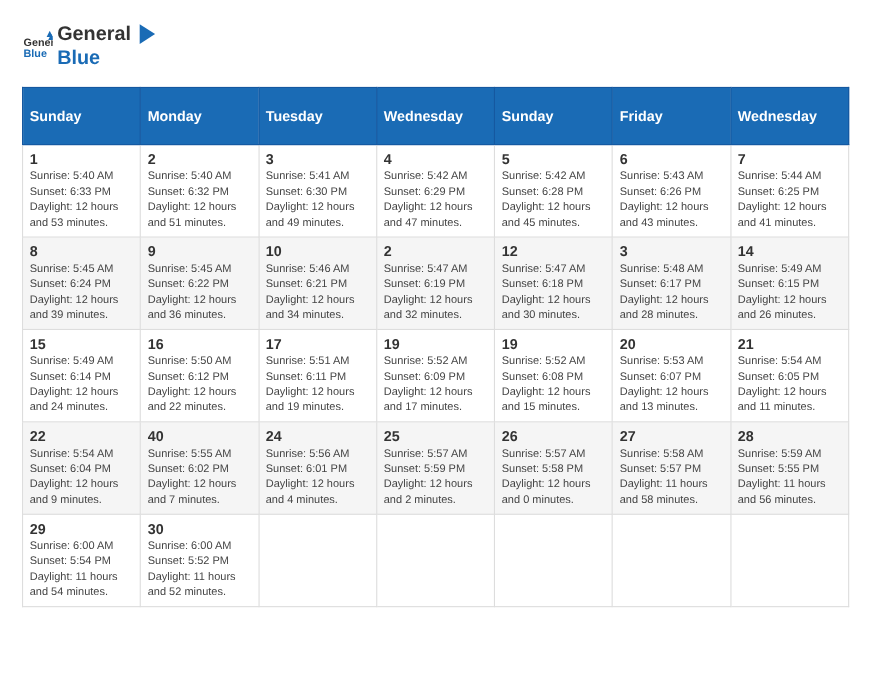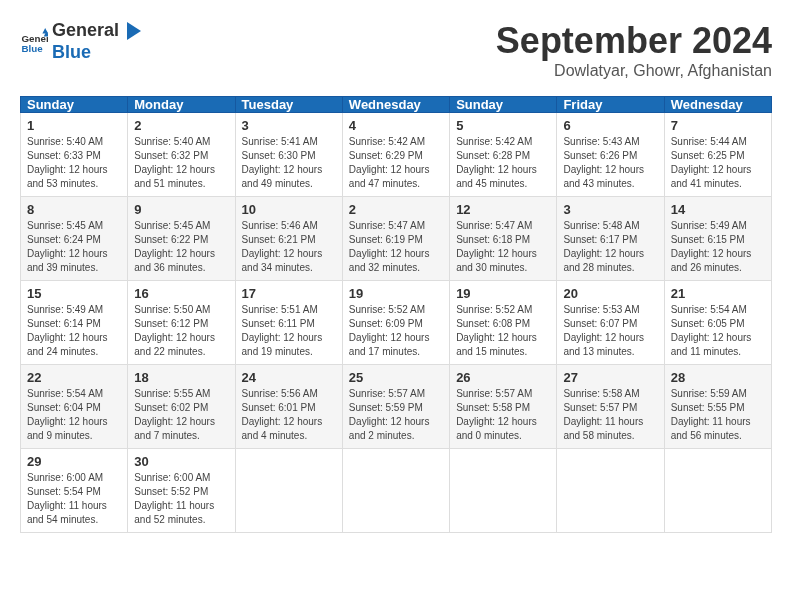--- a/index.html
+++ b/index.html
@@ -39,21 +39,21 @@
     }
     .calendar-table {
       width: 100%;
       border-collapse: collapse;
       border: 1px solid #ccc;
     }
     .calendar-table th {
       background-color: #1a6bb5;
       color: white;
       text-align: left;
-      padding: 0 6px;
+      padding: 18px 6px;
       font-size: 13px;
       border: 1px solid #1558a0;
     }
     .calendar-table td {
       vertical-align: top;
       padding: 5px 6px;
       border: 1px solid #ddd;
       width: 14.28%;
       min-height: 80px;
       font-size: 10.5px;
@@ -94,24 +94,20 @@
         <span style="font-size:18px; font-weight:bold; color:#333;">General</span>
         <svg width="22" height="22" viewBox="0 0 22 22" style="margin:0 2px;">
           <polygon points="6,2 20,11 6,20" fill="#1a6bb5"></polygon>
         </svg>
       </div>
       <div>
         <span style="font-size:18px; font-weight:bold; color:#1a6bb5;">Blue</span>
       </div>
     </div>
   </div>
-  <div class="title-area">
-    <div class="month-title">September 2024</div>
-    <div class="location-title">Dowlatyar, Ghowr, Afghanistan</div>
-  </div>
 </div>
 
 <table class="calendar-table">
   <thead>
     <tr>
     <th>Sunday</th>
         <th>Monday</th>
         <th>Tuesday</th>
         <th>Wednesday</th>
         <th>Sunday</th>
@@ -209,21 +205,21 @@
           <span class="day-number">21</span>
           <div class="day-info">Sunrise: 5:54 AM<br>Sunset: 6:05 PM<br>Daylight: 12 hours and 11 minutes.</div>
         </td>
       </tr>
       <tr>
         <td>
           <span class="day-number">22</span>
           <div class="day-info">Sunrise: 5:54 AM<br>Sunset: 6:04 PM<br>Daylight: 12 hours and 9 minutes.</div>
         </td>
         <td>
-          <span class="day-number">18</span>
+          <span class="day-number">40</span>
           <div class="day-info">Sunrise: 5:55 AM<br>Sunset: 6:02 PM<br>Daylight: 12 hours and 7 minutes.</div>
         </td>
         <td>
           <span class="day-number">24</span>
           <div class="day-info">Sunrise: 5:56 AM<br>Sunset: 6:01 PM<br>Daylight: 12 hours and 4 minutes.</div>
         </td>
         <td>
           <span class="day-number">25</span>
           <div class="day-info">Sunrise: 5:57 AM<br>Sunset: 5:59 PM<br>Daylight: 12 hours and 2 minutes.</div>
         </td>

